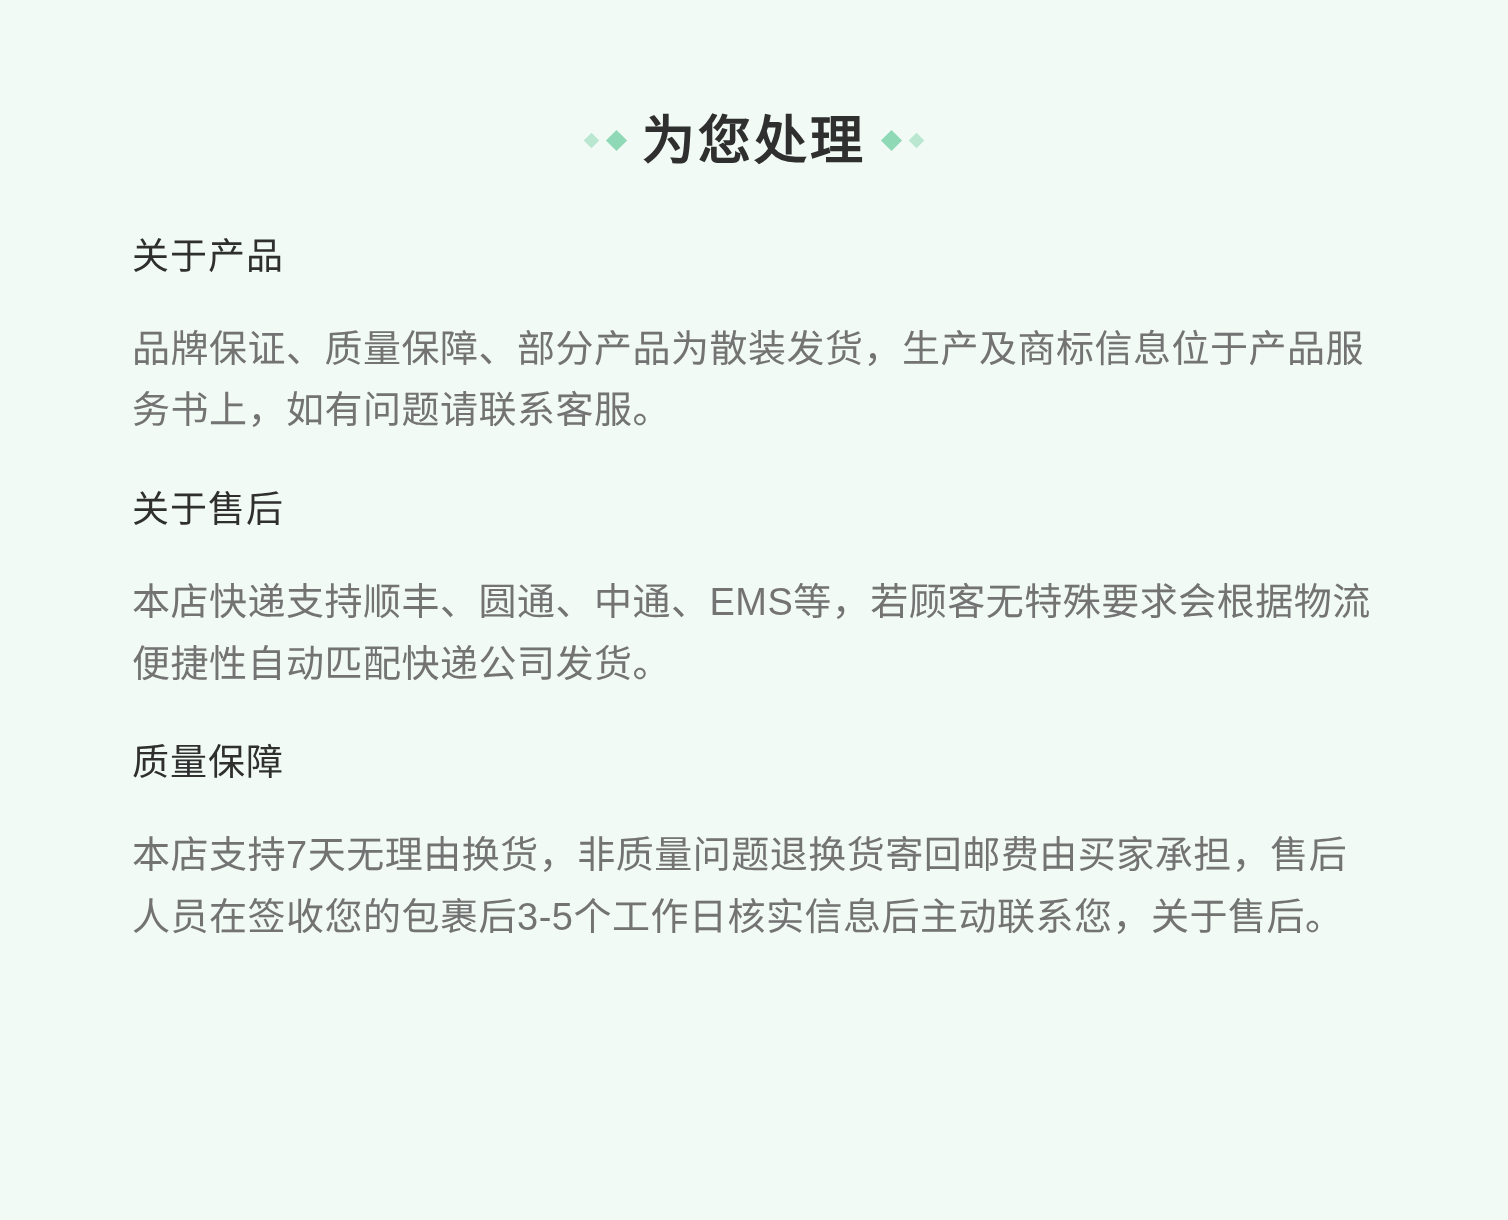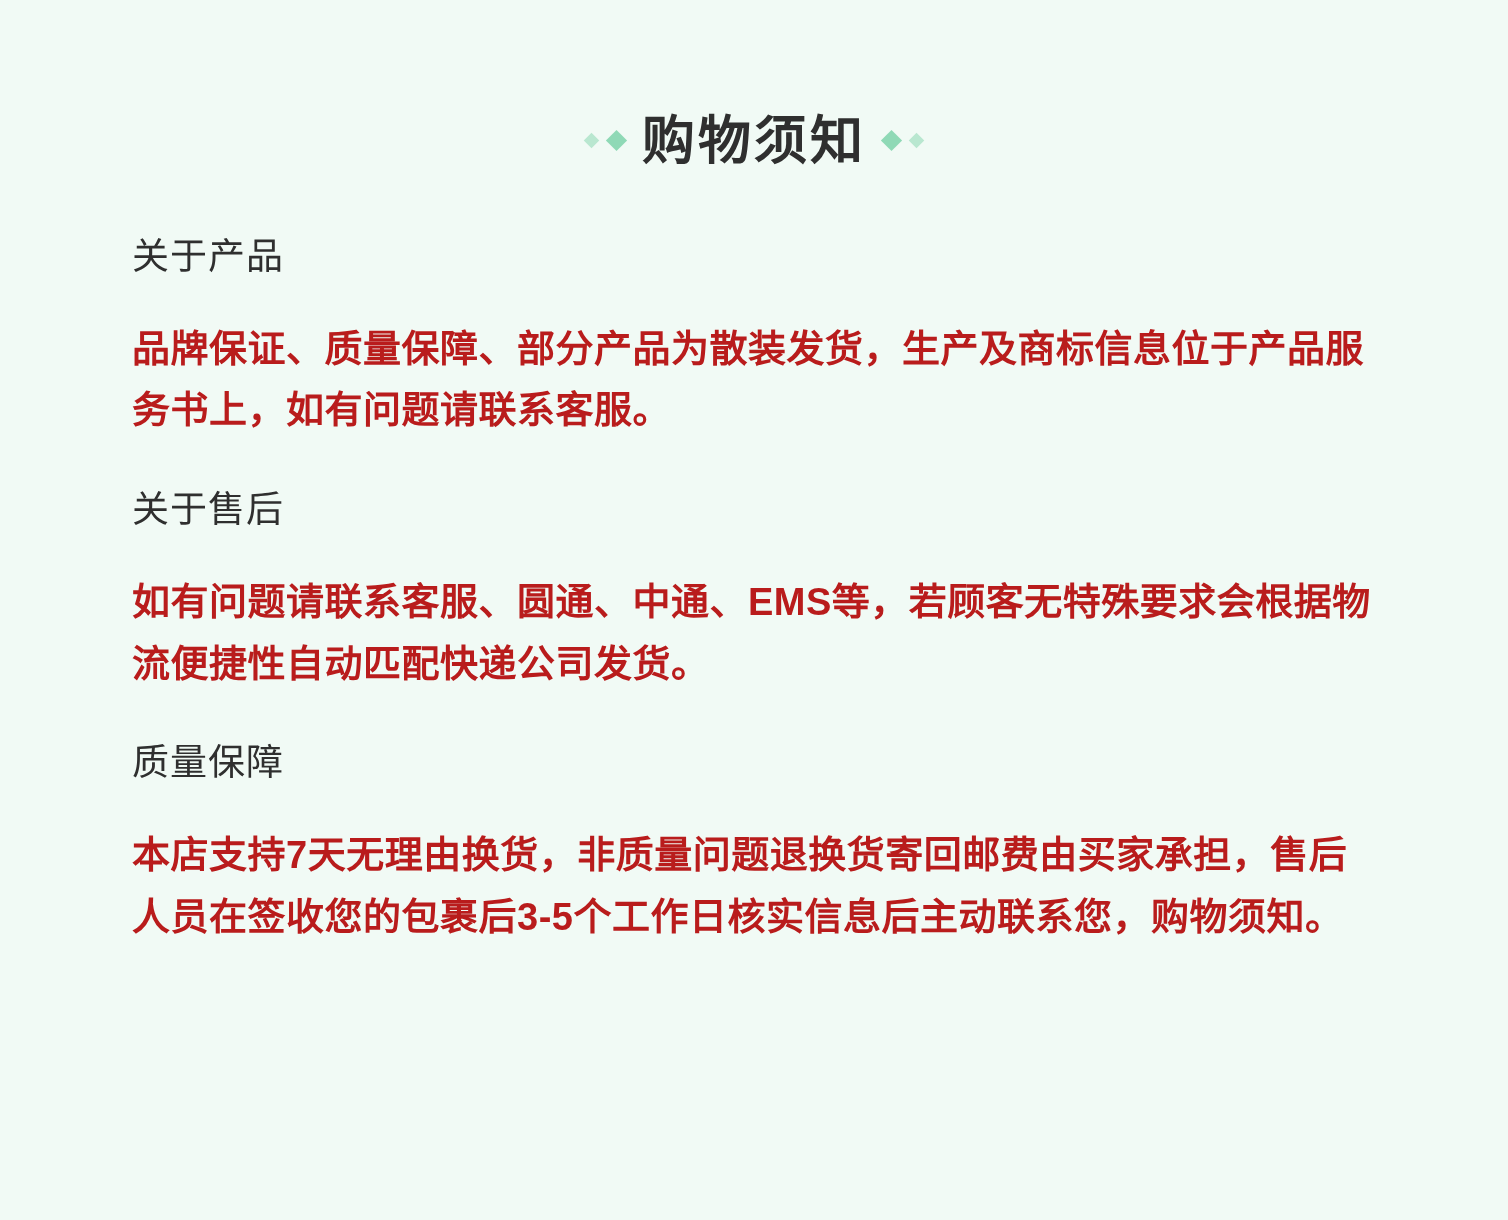--- a/index.html
+++ b/index.html
@@ -77,57 +77,57 @@
     font-size: 37px;
     font-weight: 400;
     color: #2f2f2f;
     line-height: 1.3;
     margin-bottom: 26px;
     letter-spacing: 1px;
   }
 
   .section-body {
     font-size: 38px;
-    font-weight: 700;
-    color: #b91c1c;
+    font-weight: 400;
+    color: #737373;
     line-height: 1.62;
     letter-spacing: 0.5px;
     max-width: 1250px;
   }
 </style>
 </head>
 <body>
 
 <div class="page">
 
   <div class="title-row">
     <span class="diamond-group">
       <span class="diamond small"></span>
       <span class="diamond"></span>
     </span>
 
-    <h1 class="page-title">购物须知</h1>
+    <h1 class="page-title">为您处理</h1>
 
     <span class="diamond-group">
       <span class="diamond"></span>
       <span class="diamond small"></span>
     </span>
   </div>
 
   <div class="content">
 
     <section class="section">
       <h2 class="section-heading">关于产品</h2>
       <p class="section-body">品牌保证、质量保障、部分产品为散装发货，生产及商标信息位于产品服务书上，如有问题请联系客服。</p>
     </section>
 
     <section class="section">
       <h2 class="section-heading">关于售后</h2>
-      <p class="section-body">如有问题请联系客服、圆通、中通、EMS等，若顾客无特殊要求会根据物流便捷性自动匹配快递公司发货。</p>
+      <p class="section-body">本店快递支持顺丰、圆通、中通、EMS等，若顾客无特殊要求会根据物流便捷性自动匹配快递公司发货。</p>
     </section>
 
     <section class="section">
       <h2 class="section-heading">质量保障</h2>
-      <p class="section-body">本店支持7天无理由换货，非质量问题退换货寄回邮费由买家承担，售后人员在签收您的包裹后3-5个工作日核实信息后主动联系您，购物须知。</p>
+      <p class="section-body">本店支持7天无理由换货，非质量问题退换货寄回邮费由买家承担，售后人员在签收您的包裹后3-5个工作日核实信息后主动联系您，关于售后。</p>
     </section>
 
   </div>
 </div>
 
 </body></html>

